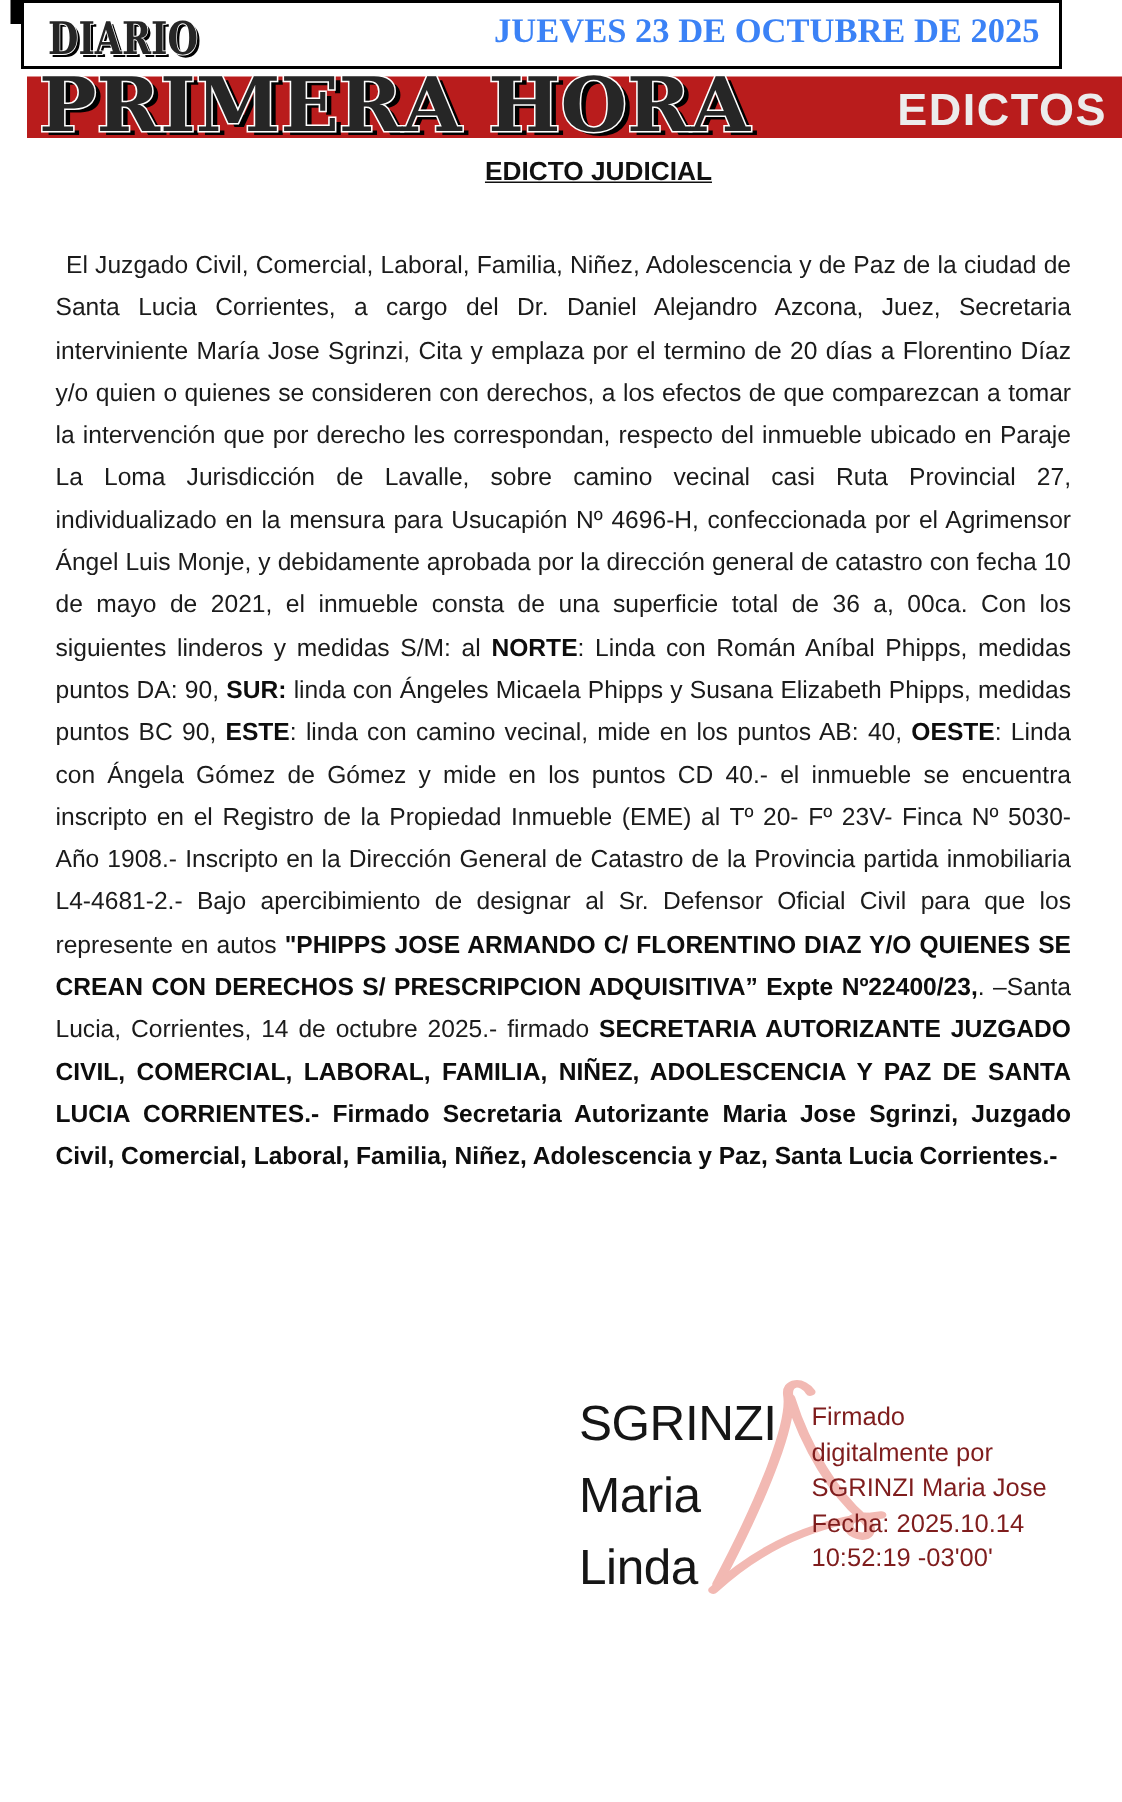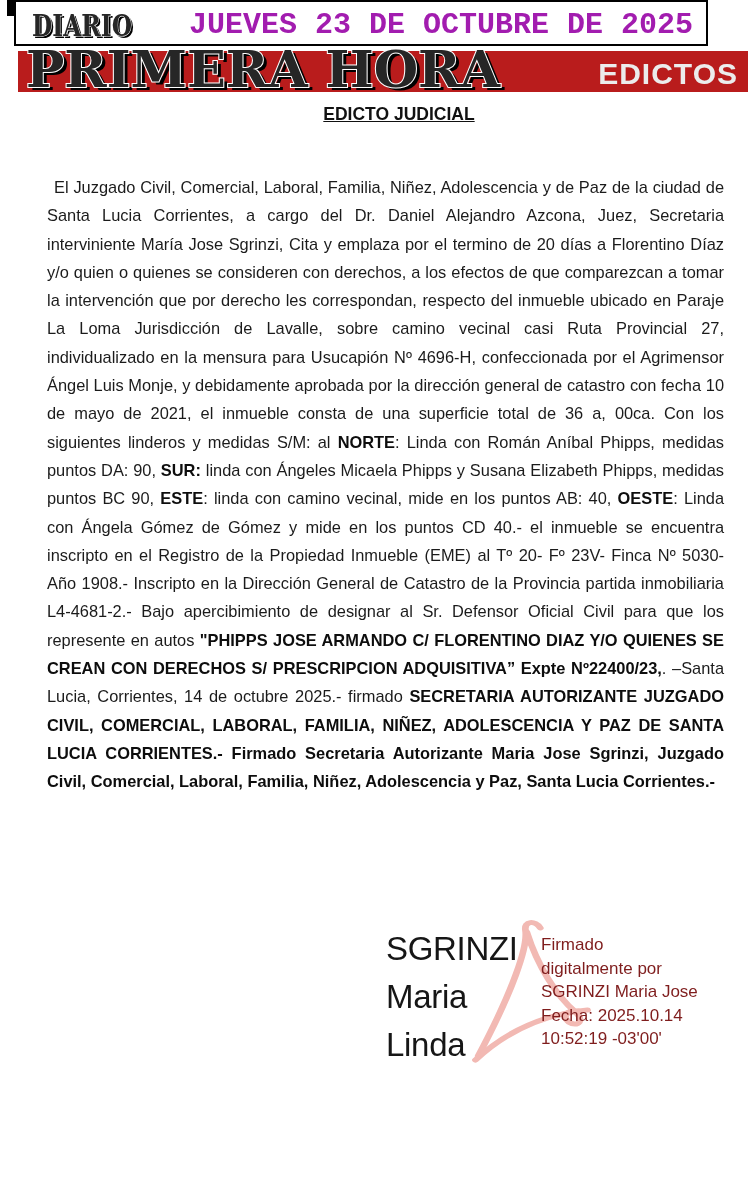--- a/index.html
+++ b/index.html
@@ -23,41 +23,41 @@
     position:absolute;left:18px;top:51px;width:732px;height:41px;
     background:#b91c1c;overflow:hidden;
   }
   .mast-section{
     position:absolute;right:12px;top:6px;
     font-weight:bold;font-size:30px;letter-spacing:1px;color:#ececec;
     font-family:"Liberation Sans", sans-serif;
   }
   .mast-date{
     position:absolute;right:55px;top:8px;
-    font-weight:bold;font-size:30px;color:#a21caf;
-    font-family:Liberation Mono, monospace;white-space:nowrap;
+    font-weight:bold;font-size:23px;color:#3b82f6;
+    font-family:Liberation Serif, serif;white-space:nowrap;
   }
   .mast-logo{position:absolute;left:0;top:0;width:748px;height:100px;}
   .mast-logo text{
     font-family:"DejaVu Serif", serif;font-weight:bold;
   }
   .logo-shadow{fill:#000;}
   .logo-main{fill:#262626;stroke:#ffffff;stroke-width:2px;paint-order:stroke;}
   .logo-main-small{fill:#262626;stroke:#ffffff;stroke-width:1.2px;paint-order:stroke;}
   
   .doc-title{
     position:absolute;left:6px;top:104px;width:100%;
     text-align:center;font-size:17.5px;font-weight:bold;
     text-decoration:underline;color:#111;margin:0;padding-left:19px;
   }
   
   .edict-body{
     position:absolute;left:35px;top:161px;width:677px;
     font-size:16.4px;line-height:28.3px;
-    text-align:justify;text-indent:7px;margin:12px;color:#1b1b1b;
+    text-align:justify;text-indent:7px;margin:2px;color:#1b1b1b;
   }
   .edict-body b{font-weight:bold;color:#0d0d0d;}
   
   .sig-name{
     position:absolute;left:386px;top:925px;
     font-size:33px;line-height:48px;letter-spacing:-0.3px;
     color:#161616;white-space:pre-line;
   }
   .sig-flourish{
     position:absolute;left:462px;top:918px;width:135px;height:150px;

